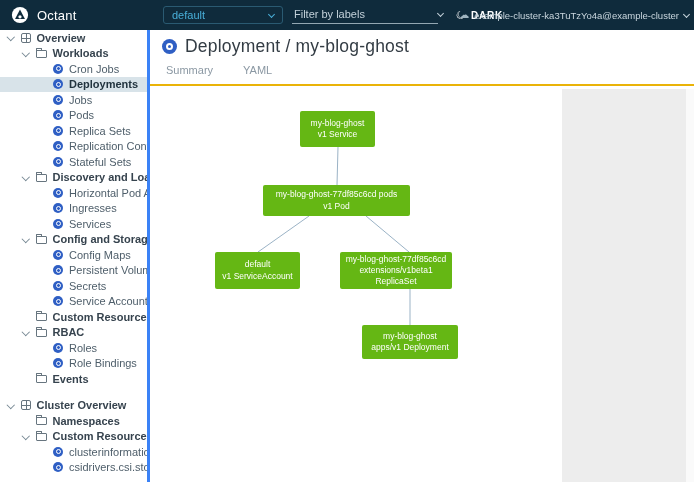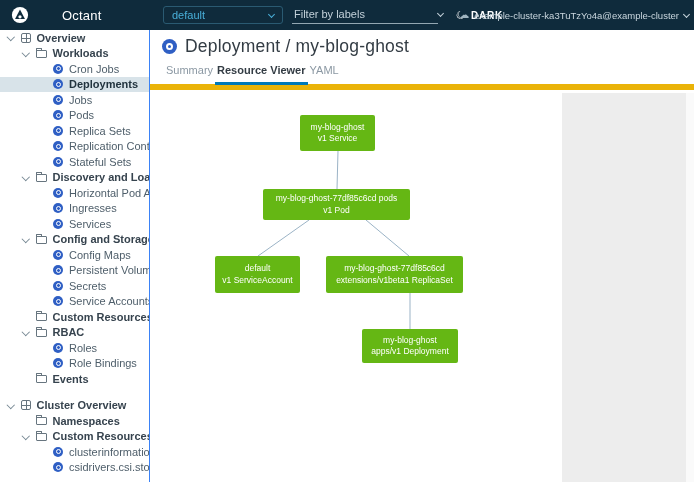--- a/index.html
+++ b/index.html
@@ -1,21 +1,21 @@
 <!DOCTYPE html>
 <html><head>
 <meta charset="utf-8">
 <style>
   * { margin:0; padding:0; box-sizing:border-box; }
   html,body { width:694px; height:482px; overflow:hidden; }
   body { font-family:"Liberation Sans", sans-serif; background:#fff; }
   .app { width:694px; height:482px; display:flex; flex-direction:column; }
 
   
-  header { height:30px; background:#0f2b3c; color:#fff; display:flex; align-items:center; flex:none; position:relative;gap:25px; }
+  header { height:30px; background:#0f2b3c; color:#fff; display:flex; align-items:center; flex:none; position:relative; }
   .logo { width:18px; height:18px; margin:0 8px 0 11px; flex:none; }
   .app-title { font-size:13px; font-weight:400; color:#fff; letter-spacing:.2px; }
   .ns-box { position:absolute; left:163px; top:6px; width:120px; height:18px; border:1px solid #2a5a72; border-radius:3px;
             display:flex; align-items:center; padding:0 8px; color:#49afd9; font-size:11px; cursor:pointer; }
   .ns-box .caret { margin-left:auto; }
   .caret { width:5px; height:5px; border-right:1.3px solid currentColor; border-bottom:1.3px solid currentColor;
            transform:rotate(45deg); display:inline-block; flex:none; margin-top:-2px; }
   .filter-box { position:absolute; left:292px; top:6px; width:146px; height:18px; border-bottom:1px solid #93a7b2;
                 display:flex; align-items:center; color:#c3d1da; }
   .filter-box input { flex:1; background:transparent; border:none; outline:none; color:#c3d1da; font-size:11px; padding:0 2px 2px 2px; }
@@ -23,21 +23,21 @@
   .theme-toggle { position:absolute; left:456px; top:0; height:30px; display:flex; align-items:center; gap:5px; cursor:pointer; }
   .moon { font-size:11px; line-height:1; transform:rotate(-20deg); }
   .theme-label { font-size:10px; font-weight:700; letter-spacing:.8px; }
   .ctx { position:absolute; right:5px; top:0; height:30px; display:flex; align-items:center; gap:5px;
          font-size:9.5px; color:#c9d6de; cursor:pointer; }
   .cloud { font-size:10px; line-height:1; color:#9fb4c0; }
   .ctx .caret { border-color:#c9d6de; }
 
   
   .body { flex:1; display:flex; min-height:0; }
-  .sidebar { width:150px; flex:none; background:#fff; border-right:1px solid #3b82f6; overflow:hidden; }
+  .sidebar { width:150px; flex:none; background:#fff; border-right:3px solid #3b82f6; overflow:hidden; }
   .srow { display:flex; align-items:center; height:15.5px; font-size:11px; color:#4e5e6a;
           padding-left:8px; cursor:pointer; white-space:nowrap; overflow:hidden; }
   .srow.grp { font-weight:700; color:#36434e; }
   .srow.l1 { padding-left:23px; }
   .srow.l2 { padding-left:53px; }
   .srow.sel { background:#d8e3e9; color:#22343f; font-weight:700; }
   .srow.gap { margin-top:11px; }
   .chev { width:5.5px; height:5.5px; border-right:1.3px solid #728490; border-bottom:1.3px solid #728490;
           transform:rotate(45deg); margin:-2px 7px 0 0; flex:none; }
   .chev.hide { visibility:hidden; }
@@ -49,33 +49,33 @@
                        border:1px solid #67757f; border-bottom:none; border-radius:1px 1px 0 0; }
   .res-ic { width:10px; height:10px; border-radius:50%; background:#2f5fc4; position:relative; flex:none; margin-right:6px; }
   .res-ic::after { content:""; position:absolute; inset:2.5px; border-radius:50%; border:1.5px solid #fff; }
 
   
   main { flex:1; display:flex; flex-direction:column; min-width:0; background:#fff; }
   .title-row { display:flex; align-items:center; gap:8px; margin:6px 0 0 12px; height:21px; }
   .title-icon { width:15px; height:15px; border-radius:50%; background:#2f5fc4; position:relative; flex:none; }
   .title-icon::after { content:""; position:absolute; inset:4px; border-radius:50%; border:2px solid #fff; }
   h1 { font-size:17.5px; font-weight:400; color:#333c44; letter-spacing:.2px; }
-  .tabbar { display:flex; margin-top:7px; padding-left:14px; border-bottom:6px solid #eab308; }
+  .tabbar { display:flex; gap:26px; margin-top:7px; padding-left:14px; border-bottom:2px solid #eab308; }
   .tab { font-size:11px; color:#8b98a3; padding:0 2px 6px 2px; border-bottom:3px solid transparent; margin-bottom:-1px; cursor:pointer; }
   .tab.active { color:#333c44; font-weight:700; border-bottom-color:#0079b8; }
 
   .content { flex:1; position:relative; background:#fff; overflow:hidden; }
   .edges { position:absolute; left:0; top:0; width:100%; height:100%; }
   .node { position:absolute; background:#65b714; color:#fff; font-size:8.5px; line-height:1.3; text-align:center;
           display:flex; flex-direction:column; justify-content:center; border-radius:2px; padding:2px; cursor:pointer; }
   .node span { display:block; }
   .n-service { left:150px; top:25px;  width:75px;  height:36px; }
   .n-pods    { left:113px; top:99px;  width:147px; height:31px; }
   .n-sa      { left:65px;  top:166px; width:85px;  height:37px; }
-  .n-rs      { left:176px; top:166px; width:137px; height:37px; }
+  .n-rs      { left:190px; top:166px; width:112px; height:37px; }
   .n-dep     { left:212px; top:239px; width:96px;  height:34px; }
   .right-panel { position:absolute; left:412px; top:3px; bottom:0; width:124px; background:#ededed; }
   .gutter { position:absolute; right:0; top:3px; bottom:0; width:8px; background:#fafafa; }
 </style>
 </head>
 <body>
 
 <div class="app">
 
   <header>
@@ -234,21 +234,20 @@
         </div>
     </nav>
 
     <main>
       <div class="title-row">
         <span class="title-icon"></span>
         <h1>Deployment / my-blog-ghost</h1>
       </div>
       <div class="tabbar">
         <div class="tab">Summary</div>
-        <div class="tab active">Resource Viewer</div>
         <div class="tab">YAML</div>
       </div>
 
       <div class="content">
         <svg class="edges">
           <line x1="188" y1="61" x2="187" y2="99" stroke="#9bb3c6" stroke-width="1"></line>
           <line x1="159" y1="130" x2="108" y2="166" stroke="#9bb3c6" stroke-width="1"></line>
           <line x1="216" y1="130" x2="259" y2="166" stroke="#9bb3c6" stroke-width="1"></line>
           <line x1="260" y1="203" x2="260" y2="239" stroke="#9bb3c6" stroke-width="1"></line>
         </svg>

